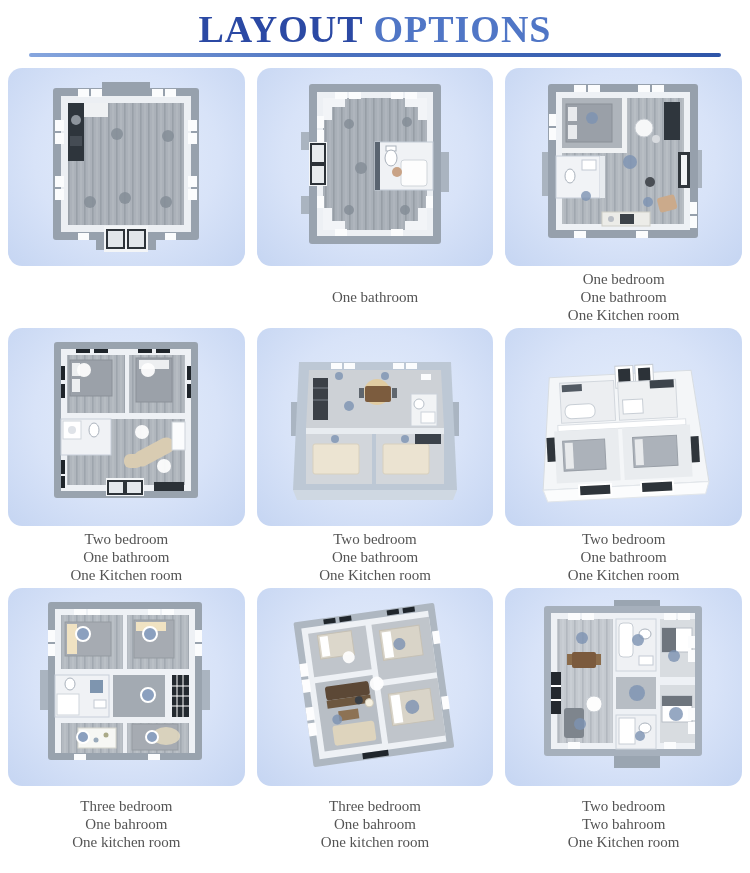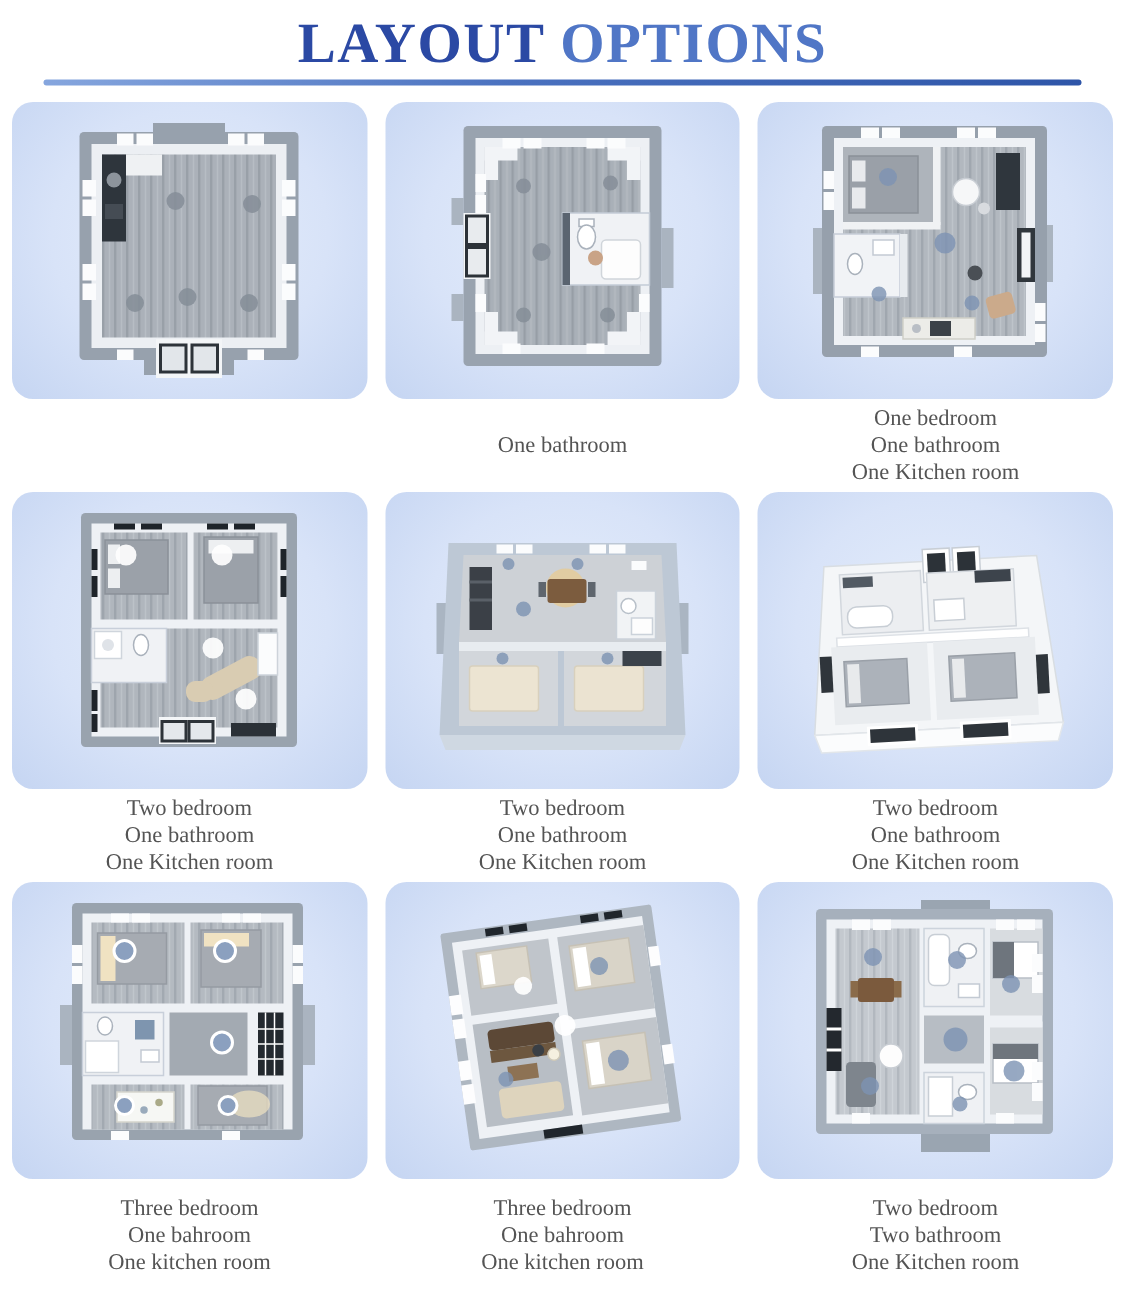--- a/index.html
+++ b/index.html
@@ -541,19 +541,19 @@
             <circle cx="120" cy="44" r="6"></circle>
               <circle cx="119" cy="97" r="8"></circle>
               <circle cx="122" cy="140" r="5"></circle>
             <circle cx="156" cy="60" r="6"></circle>
               <circle cx="158" cy="118" r="7"></circle>
           </g>
         </svg>
       </div>
       <div class="caption">
         <span>Two bedroom</span>
-        <span>Two bathroom</span>
+        <span>Two bahroom</span>
         <span>One Kitchen room</span>
       </div>
     </div>
 
   </div>
 </div>
 
 </body></html>

